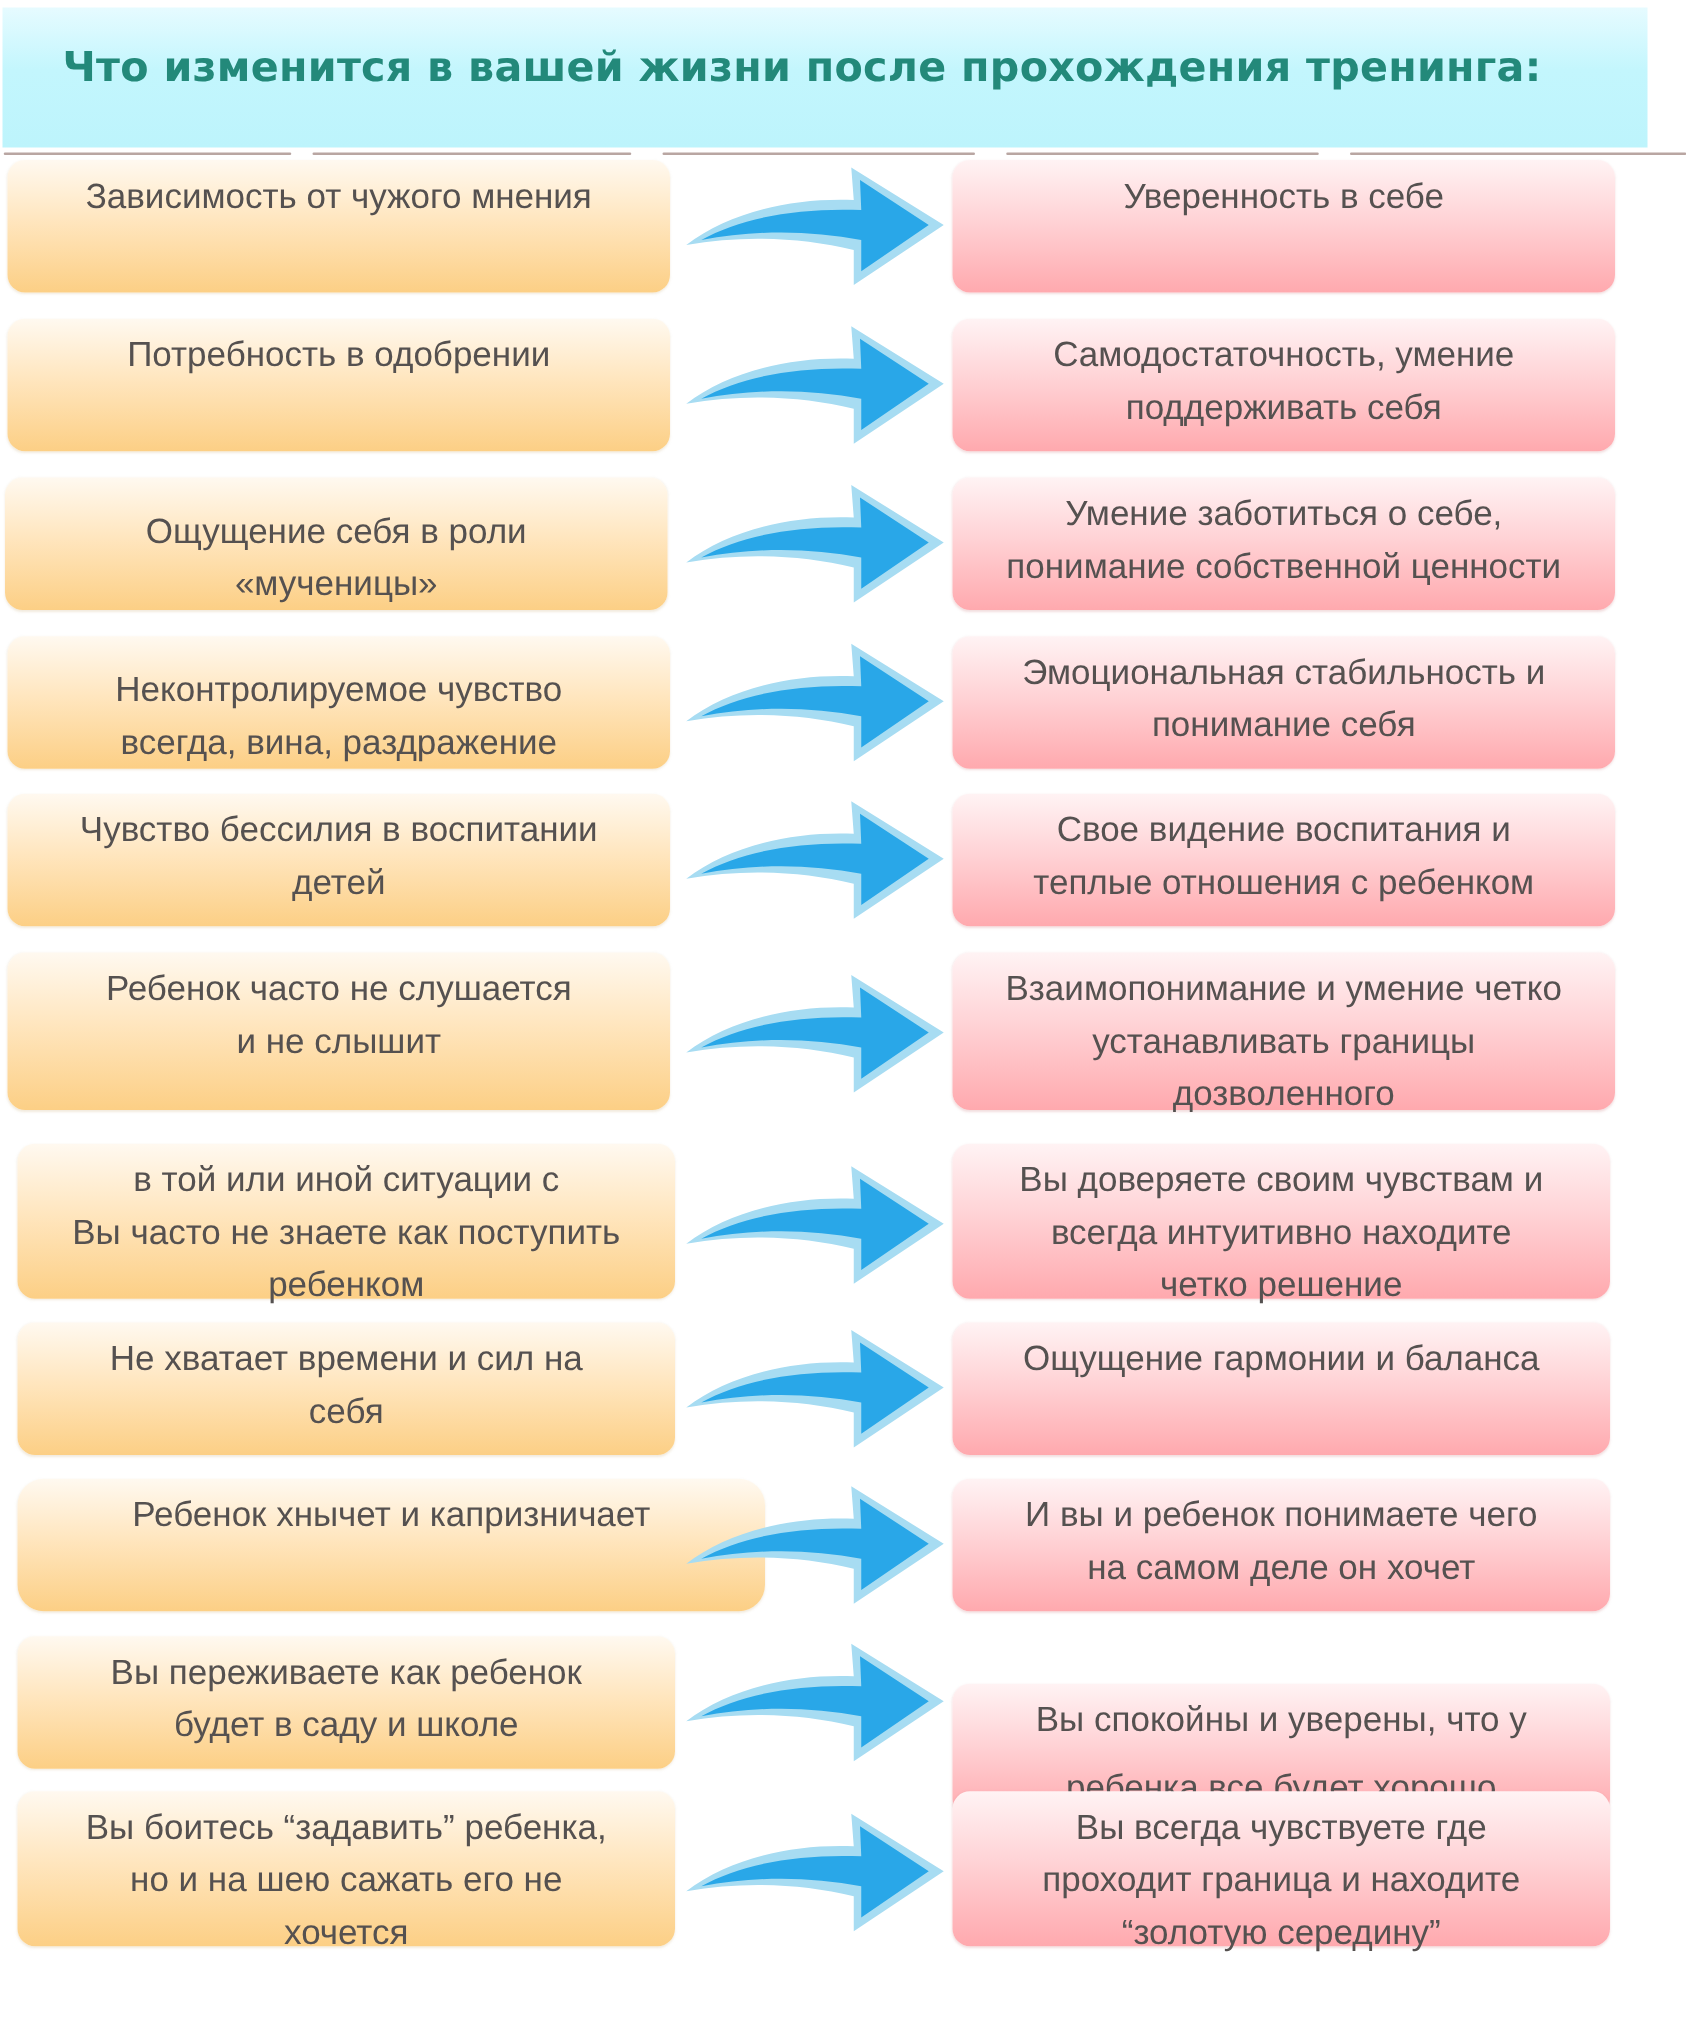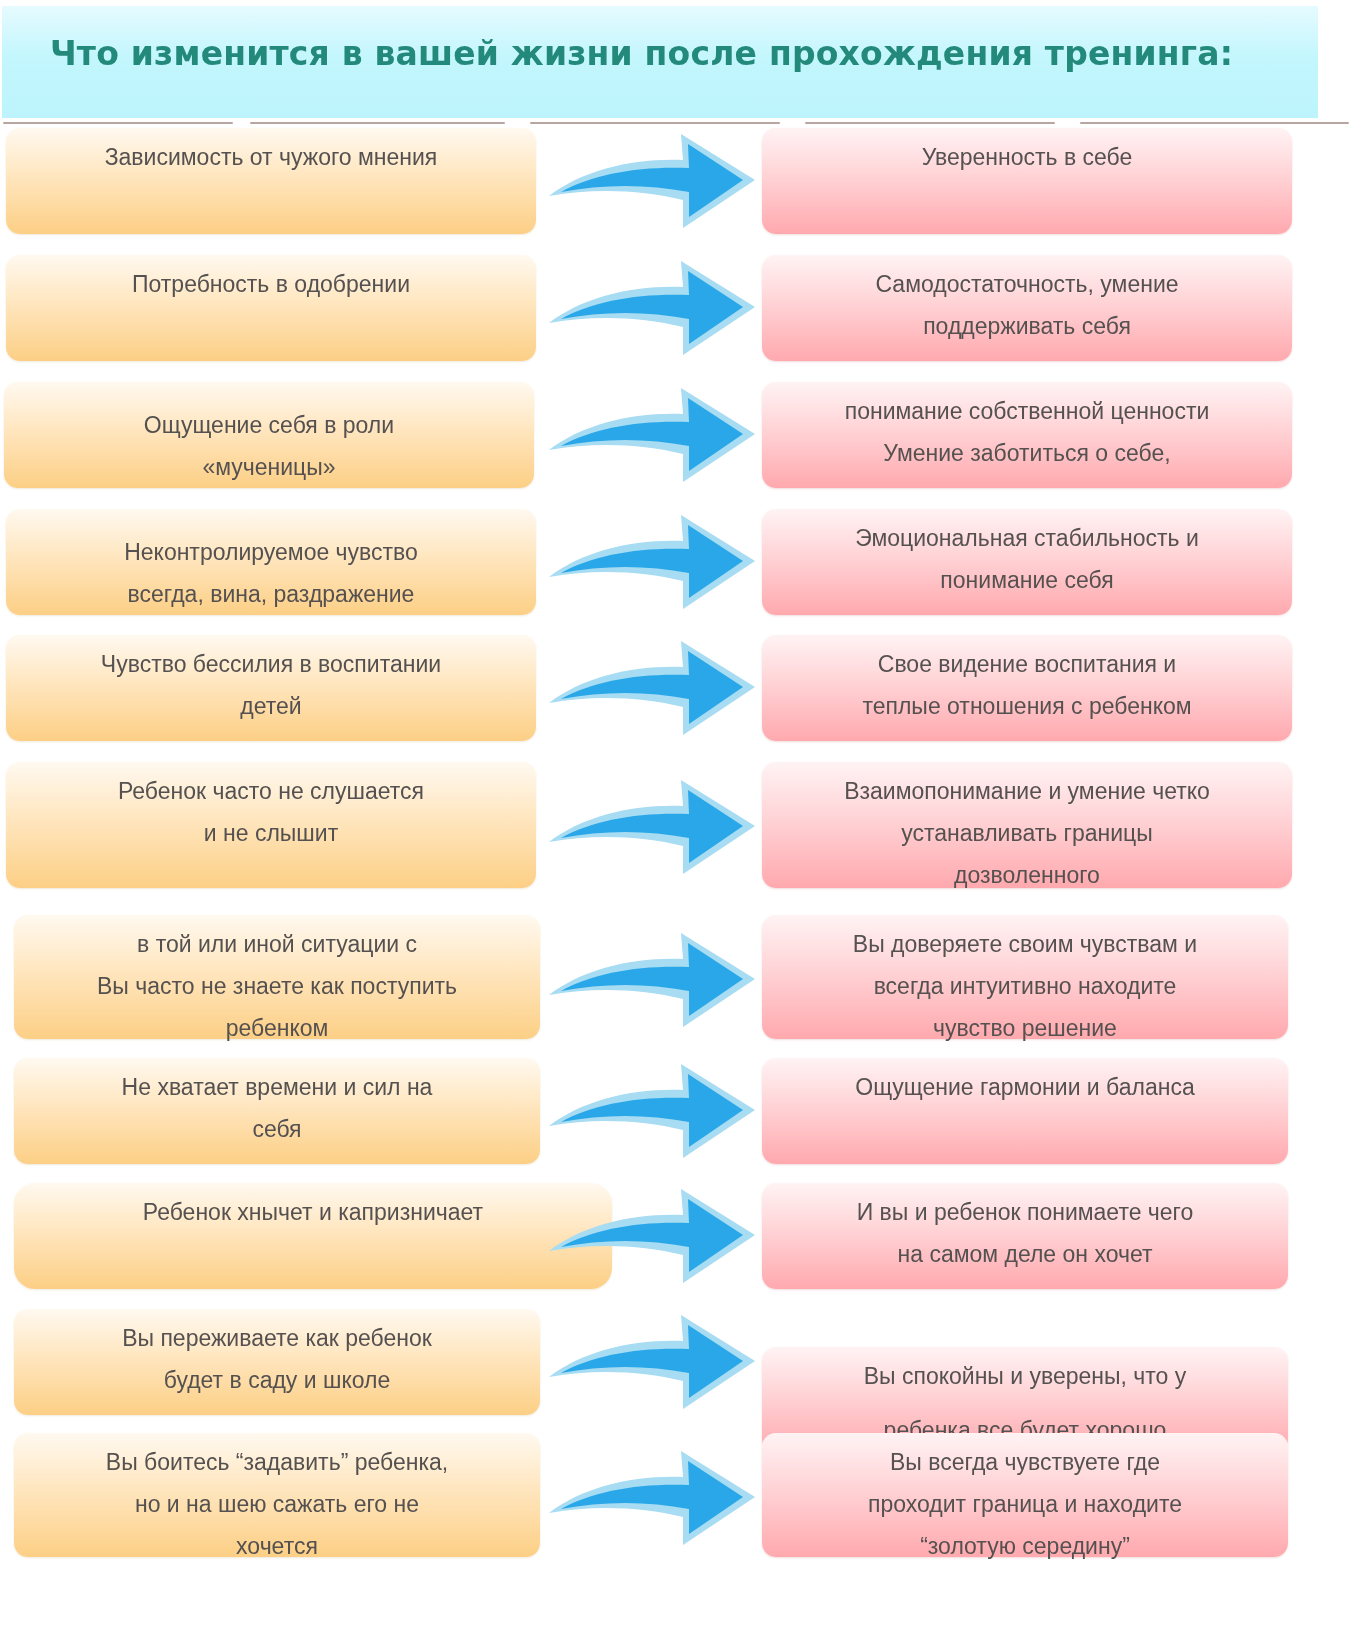--- a/index.html
+++ b/index.html
@@ -43,21 +43,21 @@
     .box {
       position: absolute;
       border-radius: 14px;
       box-sizing: border-box;
       display: flex;
       flex-direction: column;
       align-items: center;
       justify-content: flex-start;
       text-align: center;
       color: #555150;
-      font-size: 23px;
+      font-size: 28px;
       line-height: 42px;
       padding-top: 8px;
       white-space: nowrap;
       overflow: visible;
     }
     .box.before {
       background: linear-gradient(to bottom, #fff9f0 0%, #ffe6bf 45%, #fccf85 100%);
       box-shadow: 0 1px 2px rgba(200,170,120,0.25);
     }
     .box.after {
@@ -110,22 +110,22 @@
 
   <div class="box before" style="left: 4px; top: 382px; width: 530px; height: 106px; justify-content: flex-end;">
       <span>Ощущение себя в роли</span>
       <span>«мученицы»</span>
     </div>
   <svg class="arrow" viewBox="0 0 220 110" style="left: 543px; top: 378px;">
     <path d="M6,72 C40,46 90,34 140,36 L138,10 L212,56 L140,104 L140,76 C98,66 52,64 6,72 Z" fill="#a7dcf2"></path>
     <path d="M18,68 C50,50 96,42 146,44 L145,20 L200,56 L146,93 L146,68 C104,60 60,60 18,68 Z" fill="#29a7e8"></path>
   </svg>
   <div class="box after" style="left: 762px; top: 382px; width: 530px; height: 106px;">
+      <span>Умение заботиться о себе,</span>
       <span>понимание собственной ценности</span>
-      <span>Умение заботиться о себе,</span>
     </div>
 
   <div class="box before" style="left: 6px; top: 509px; width: 530px; height: 106px; justify-content: flex-end;">
       <span>Неконтролируемое чувство</span>
       <span>всегда, вина, раздражение</span>
     </div>
   <svg class="arrow" viewBox="0 0 220 110" style="left: 543px; top: 505px;">
     <path d="M6,72 C40,46 90,34 140,36 L138,10 L212,56 L140,104 L140,76 C98,66 52,64 6,72 Z" fill="#a7dcf2"></path>
     <path d="M18,68 C50,50 96,42 146,44 L145,20 L200,56 L146,93 L146,68 C104,60 60,60 18,68 Z" fill="#29a7e8"></path>
   </svg>
@@ -166,21 +166,21 @@
       <span>Вы часто не знаете как поступить</span>
       <span>ребенком</span>
     </div>
   <svg class="arrow" viewBox="0 0 220 110" style="left: 543px; top: 923px;">
     <path d="M6,72 C40,46 90,34 140,36 L138,10 L212,56 L140,104 L140,76 C98,66 52,64 6,72 Z" fill="#a7dcf2"></path>
     <path d="M18,68 C50,50 96,42 146,44 L145,20 L200,56 L146,93 L146,68 C104,60 60,60 18,68 Z" fill="#29a7e8"></path>
   </svg>
   <div class="box after" style="left: 762px; top: 915px; width: 526px; height: 124px;">
       <span>Вы доверяете своим чувствам и</span>
       <span>всегда интуитивно находите</span>
-      <span>чувство решение</span>
+      <span>четко решение</span>
     </div>
 
   <div class="box before" style="left: 14px; top: 1058px; width: 526px; height: 106px;">
       <span>Не хватает времени и сил на</span>
       <span>себя</span>
     </div>
   <svg class="arrow" viewBox="0 0 220 110" style="left: 543px; top: 1054px;">
     <path d="M6,72 C40,46 90,34 140,36 L138,10 L212,56 L140,104 L140,76 C98,66 52,64 6,72 Z" fill="#a7dcf2"></path>
     <path d="M18,68 C50,50 96,42 146,44 L145,20 L200,56 L146,93 L146,68 C104,60 60,60 18,68 Z" fill="#29a7e8"></path>
   </svg>

